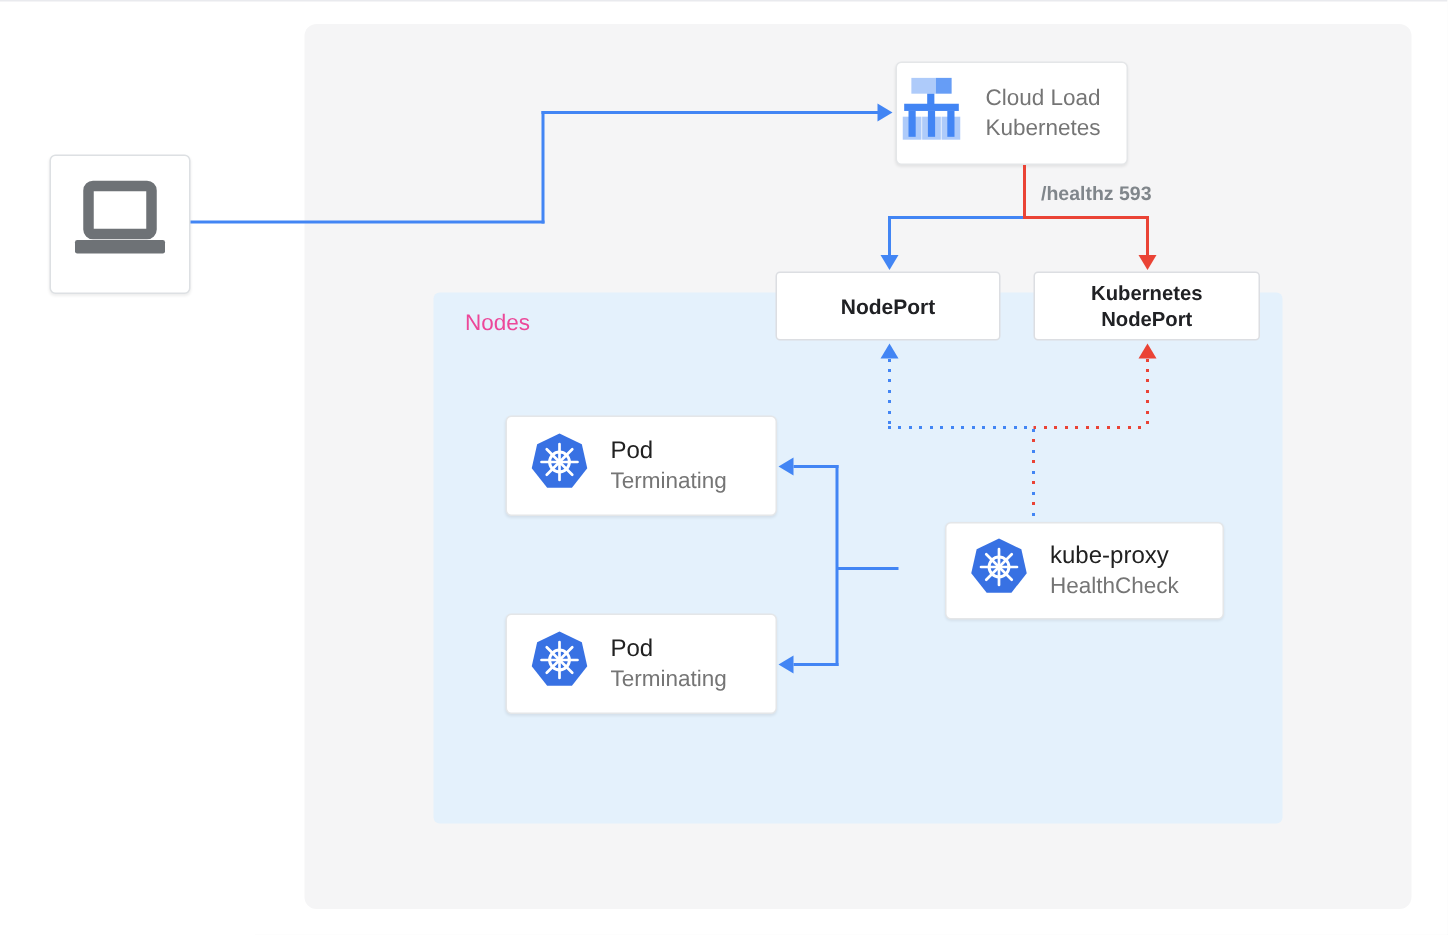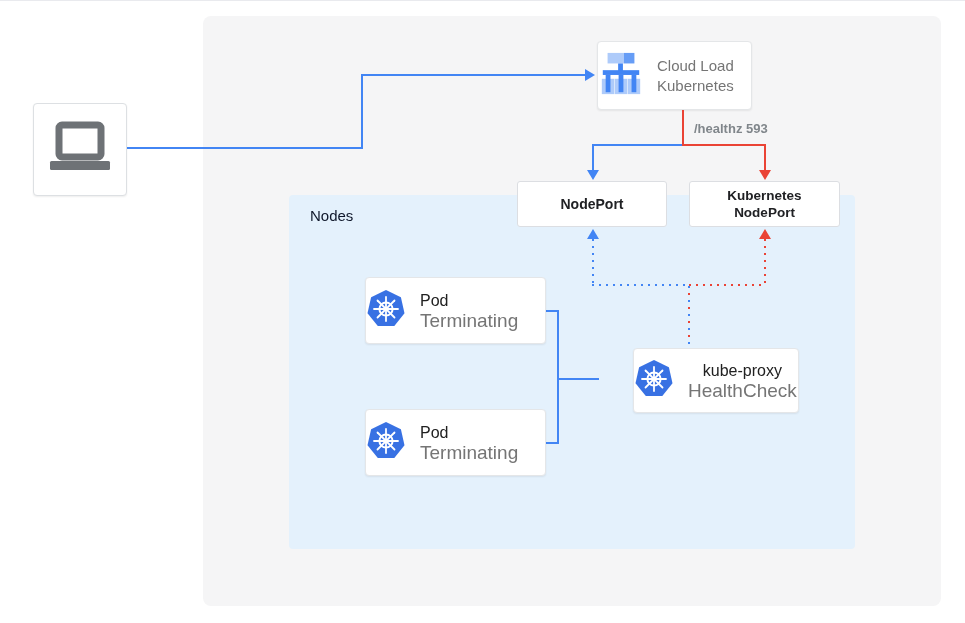--- a/index.html
+++ b/index.html
@@ -2,35 +2,35 @@
 <html><head>
 <meta charset="utf-8">
 <style>
   * { margin:0; padding:0; box-sizing:border-box; }
   html,body { width:965px; height:623px; background:#ffffff; font-family:"Liberation Sans", sans-serif; overflow:hidden; }
   #canvas { position:relative; width:965px; height:623px; background:#ffffff; }
   .hairline-top { position:absolute; left:0; top:0; width:965px; height:1px; background:#e9eaee; }
 
   .outer-panel { position:absolute; left:203px; top:16px; width:738px; height:590px; background:#f5f5f6; border-radius:8px; }
   .nodes-panel { position:absolute; left:289px; top:195px; width:566px; height:354px; background:#e4f1fc; border-radius:4px; }
-  .nodes-label { position:absolute; left:310px; top:207px; font-size:15px; color:#0f172a; }
+  .nodes-label { position:absolute; left:310px; top:207px; font-size:15px; color:#ec4899; }
 
   .card { position:absolute; background:#ffffff; border:1px solid #e4e6e8; border-radius:4px; box-shadow:0 1px 2px rgba(0,0,0,0.07); display:flex; align-items:center; }
   .laptop-card { left:33px; top:103px; width:94px; height:93px; justify-content:center; border-color:#dde0e3; }
   .clb-card { left:597px; top:41px; width:155px; height:69px; padding-left:0; gap:13px; }
   .clb-text { font-size:15px; line-height:20px; color:#757575; }
   .port-card { position:absolute; background:#ffffff; border:1px solid #dcdee2; border-radius:3px; display:flex; align-items:center; justify-content:center; text-align:center; color:#202124; font-weight:bold; }
   .nodeport-card { left:517px; top:181px; width:150px; height:46px; font-size:14px; }
   .hc-card { left:689px; top:181px; width:151px; height:46px; font-size:13.5px; line-height:17px; }
-  .k8s-card { gap:14px;margin-left:28px; }
+  .k8s-card { padding-left:15px; gap:14px; }
   .pod1-card { left:337px; top:277px; width:181px; height:67px; }
   .pod2-card { left:337px; top:409px; width:181px; height:67px; }
-  .kp-card { left:605px; top:348px; width:166px; height:65px;text-align:center; }
+  .kp-card { left:630px; top:348px; width:186px; height:65px; }
   .card-title { font-size:16px; color:#212121; line-height:21px; }
-  .card-sub { font-size:19px; color:#757575; line-height:20px; }
+  .card-sub { font-size:15px; color:#757575; line-height:20px; }
 
   .line { position:absolute; }
   .h2 { height:2px; } .w2 { width:2px; }
   .blue { background:#4285f4; }
   .red { background:#ea4335; }
   .dot-h-blue { height:2px; background-image:repeating-linear-gradient(to right,#4285f4 0 2px, transparent 2px 7px); }
   .dot-h-red { height:2px; background-image:repeating-linear-gradient(to right,#ea4335 0 2px, transparent 2px 7px); }
   .dot-v-blue { width:2px; background-image:repeating-linear-gradient(to bottom,#4285f4 0 2px, transparent 2px 7px); }
   .dot-v-red { width:2px; background-image:repeating-linear-gradient(to bottom,#ea4335 0 2px, transparent 2px 7px); }
   .dot-v-mixed { width:2px; background-image:repeating-linear-gradient(to bottom,#4285f4 0 2px, transparent 2px 7px, #ea4335 7px 9px, transparent 9px 14px); }

